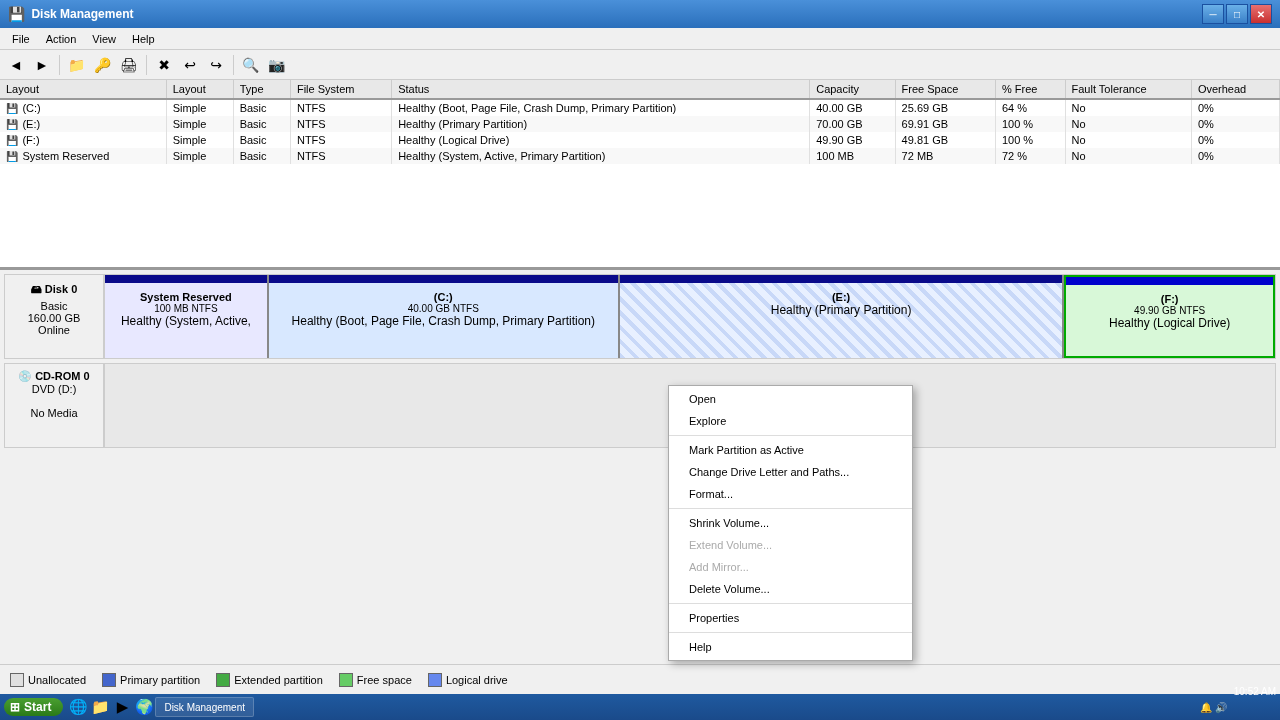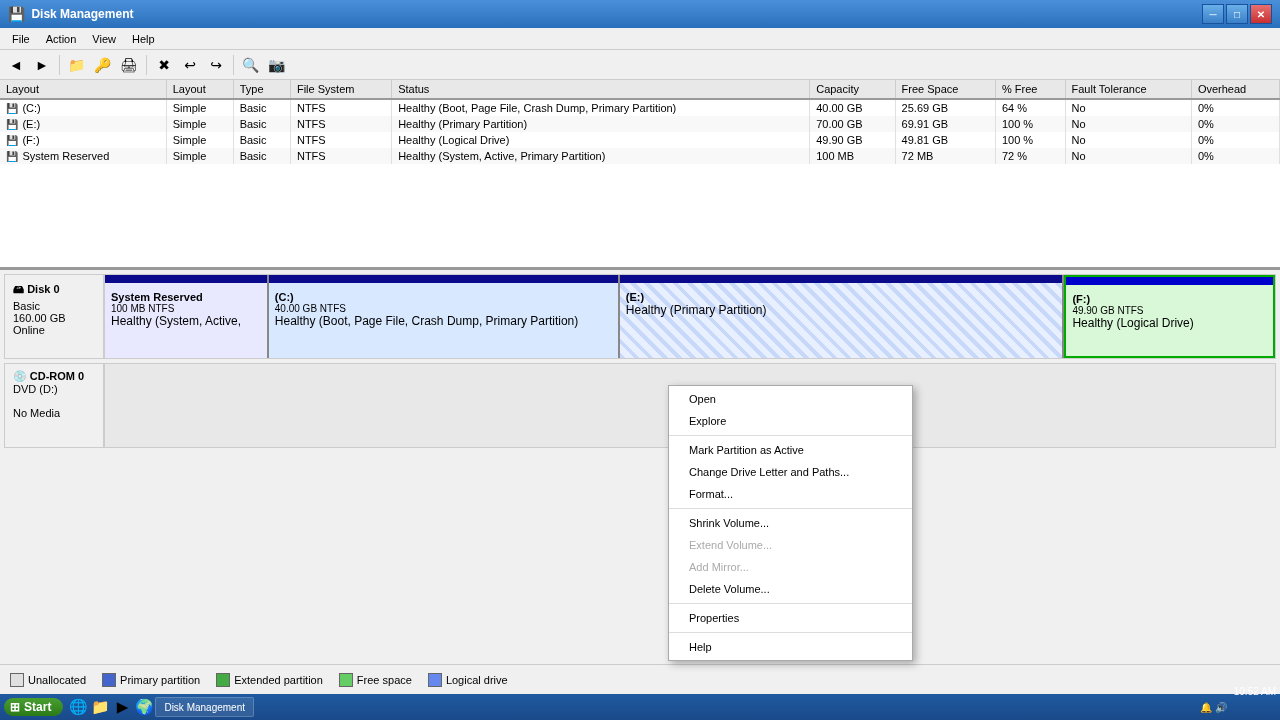--- a/index.html
+++ b/index.html
@@ -101,20 +101,21 @@
     }
     .disk-table tr:nth-child(even) { background: #f8f8f8; }
     .disk-table .row-icon { font-size: 10px; margin-right: 4px; }
 
     
     .disk-panel {
       flex: 1;
       overflow-y: auto;
       background: #f0f0f0;
       padding: 4px;
+      text-align: center;
     }
 
     .disk-row {
       display: flex;
       margin-bottom: 4px;
       min-height: 85px;
     }
     .disk-label {
       width: 100px;
       min-width: 100px;

